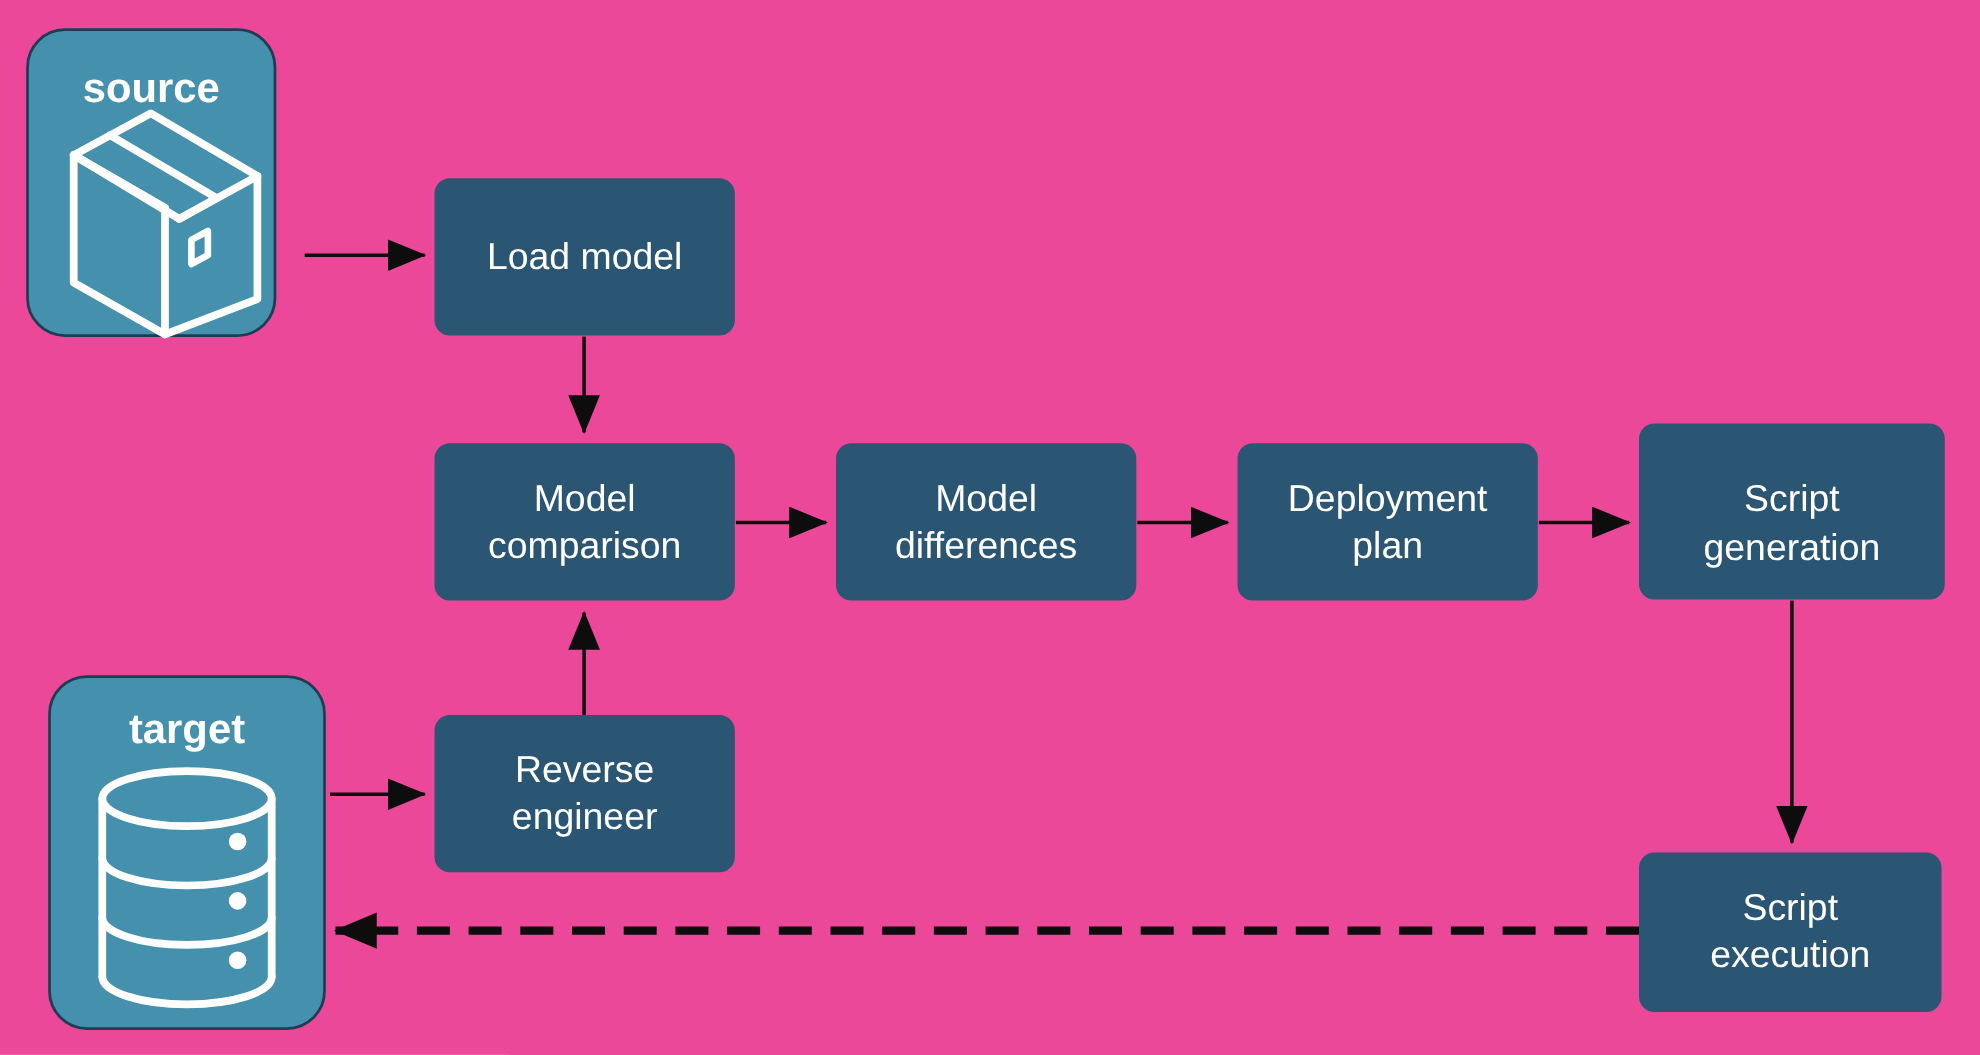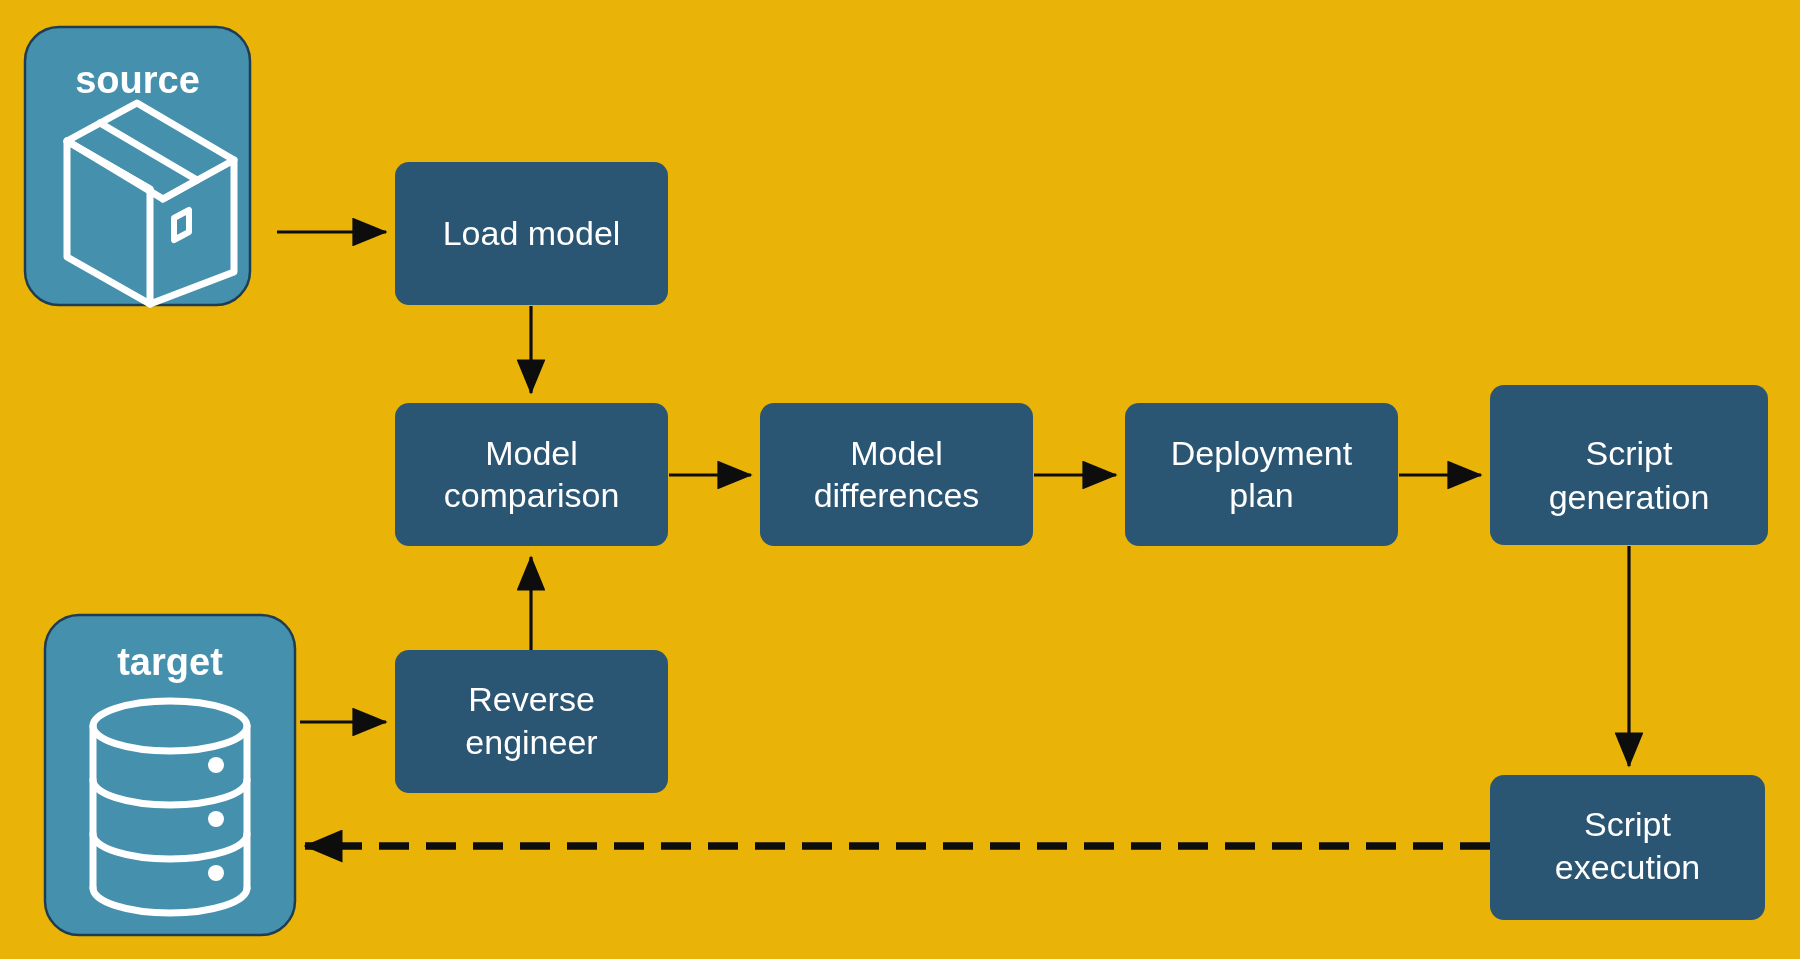--- a/index.html
+++ b/index.html
@@ -10,21 +10,21 @@
   body {
     width: 1800px;
     height: 959px;
     overflow: hidden;
     font-family: "Liberation Sans", sans-serif;
   }
   #diagram-root {
     position: relative;
     width: 1800px;
     height: 959px;
-    background: #eab308;
+    background: #ec4899;
     text-align: right;
   }
   svg#flow {
     display: block;
     width: 1800px;
     height: 959px;
   }
   .node-label {
     font-family: "Liberation Sans", sans-serif;
     font-size: 34px;

